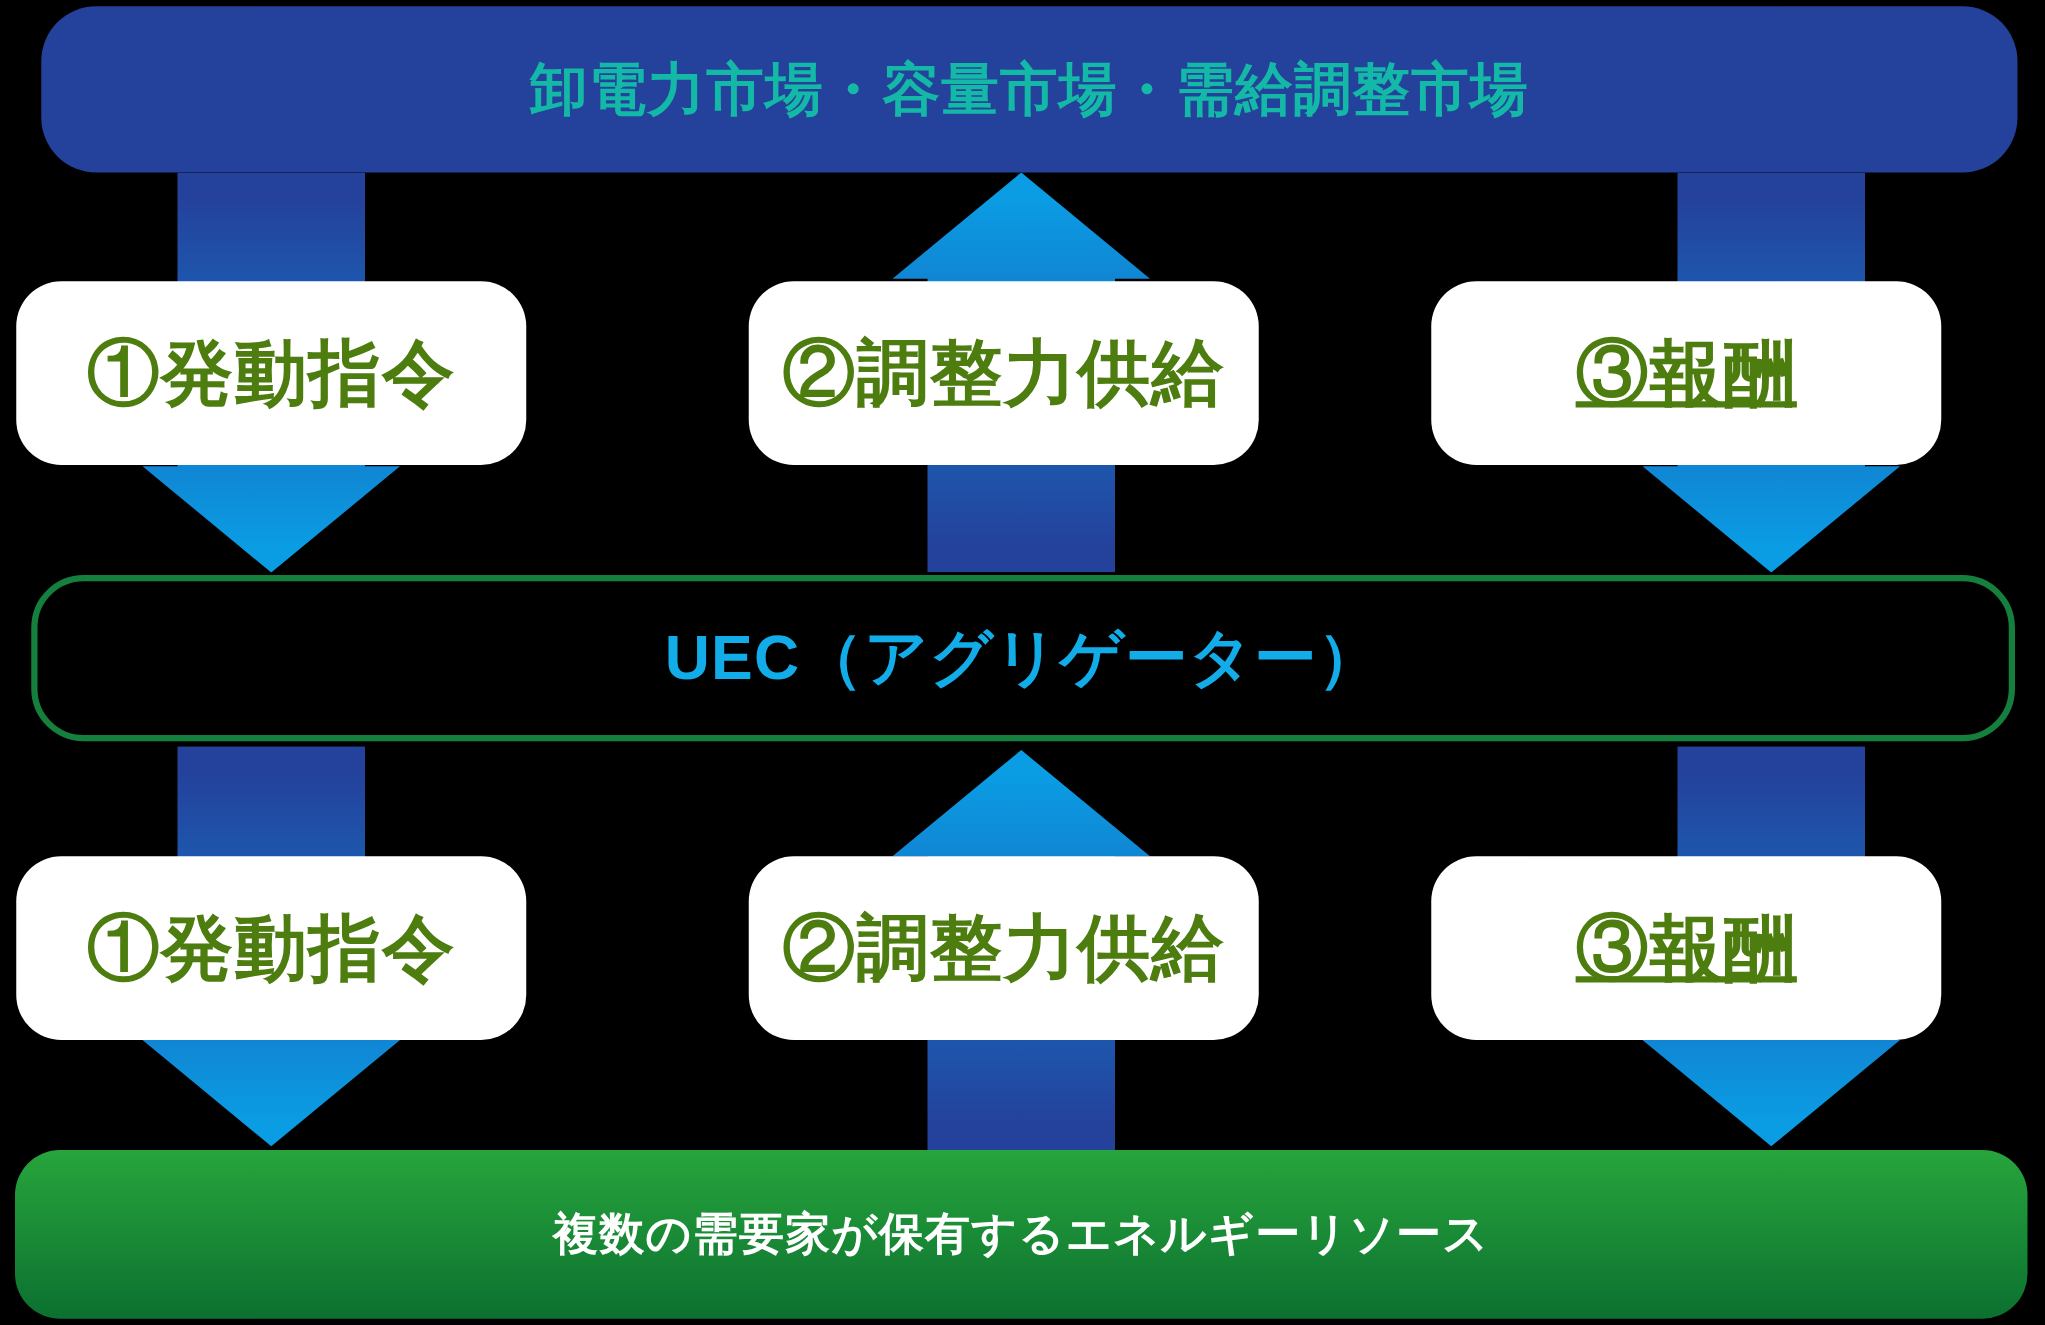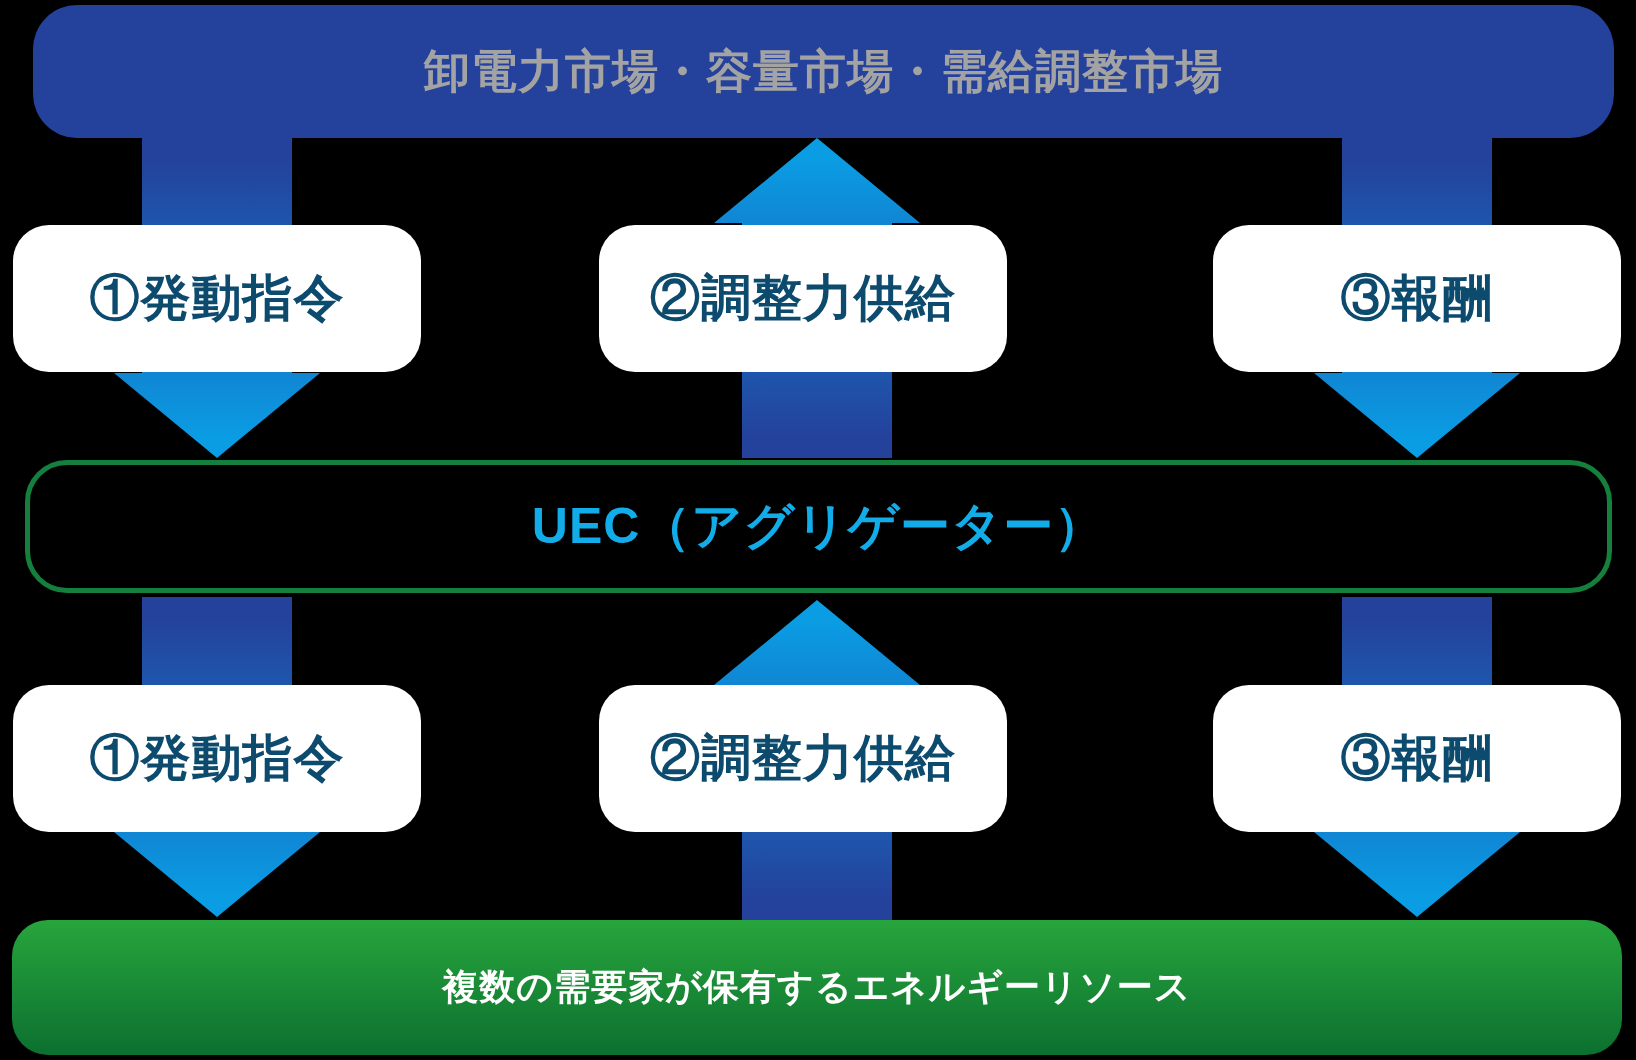--- a/index.html
+++ b/index.html
@@ -24,21 +24,21 @@
     align-items: center;
     justify-content: center;
     text-align: center;
     z-index: 2;
   }
   .top-bar {
     left: 33px; top: 5px;
     width: 1581px; height: 133px;
     background: #24419b;
     border-radius: 44px;
-    color: #a3a3a3;
+    color: #14b8a6;
     font-size: 46px;
     letter-spacing: 1px;
   }
   .green-bar {
     left: 12px; top: 920px;
     width: 1610px; height: 135px;
     background: linear-gradient(180deg, #27a53c 0%, #0c7030 100%);
     border-radius: 36px;
     color: #ffffff;
     font-size: 36px;
@@ -58,30 +58,30 @@
   
   .label-box {
     position: absolute;
     width: 408px;
     height: 147px;
     background: #ffffff;
     border-radius: 36px;
     display: flex;
     align-items: center;
     justify-content: center;
-    color: #0c4a6e;
-    font-size: 50px;
+    color: #4d7c0f;
+    font-size: 58px;
     z-index: 2;
     letter-spacing: 1px;
   }
   .row1 { top: 225px; }
   .row2 { top: 685px; }
   .col1 { left: 13px; }
   .col2 { left: 599px; }
-  .col3 { left: 1213px; }
+  .col3 { left: 1145px; text-decoration: underline; }
 
   
   .arrow {
     position: absolute;
     width: 206px;
     height: 320px;
     z-index: 1;
   }
   .arrow-down {
     background: linear-gradient(180deg, #24419b 6%, #1671c4 55%, #0a9de4 94%);

